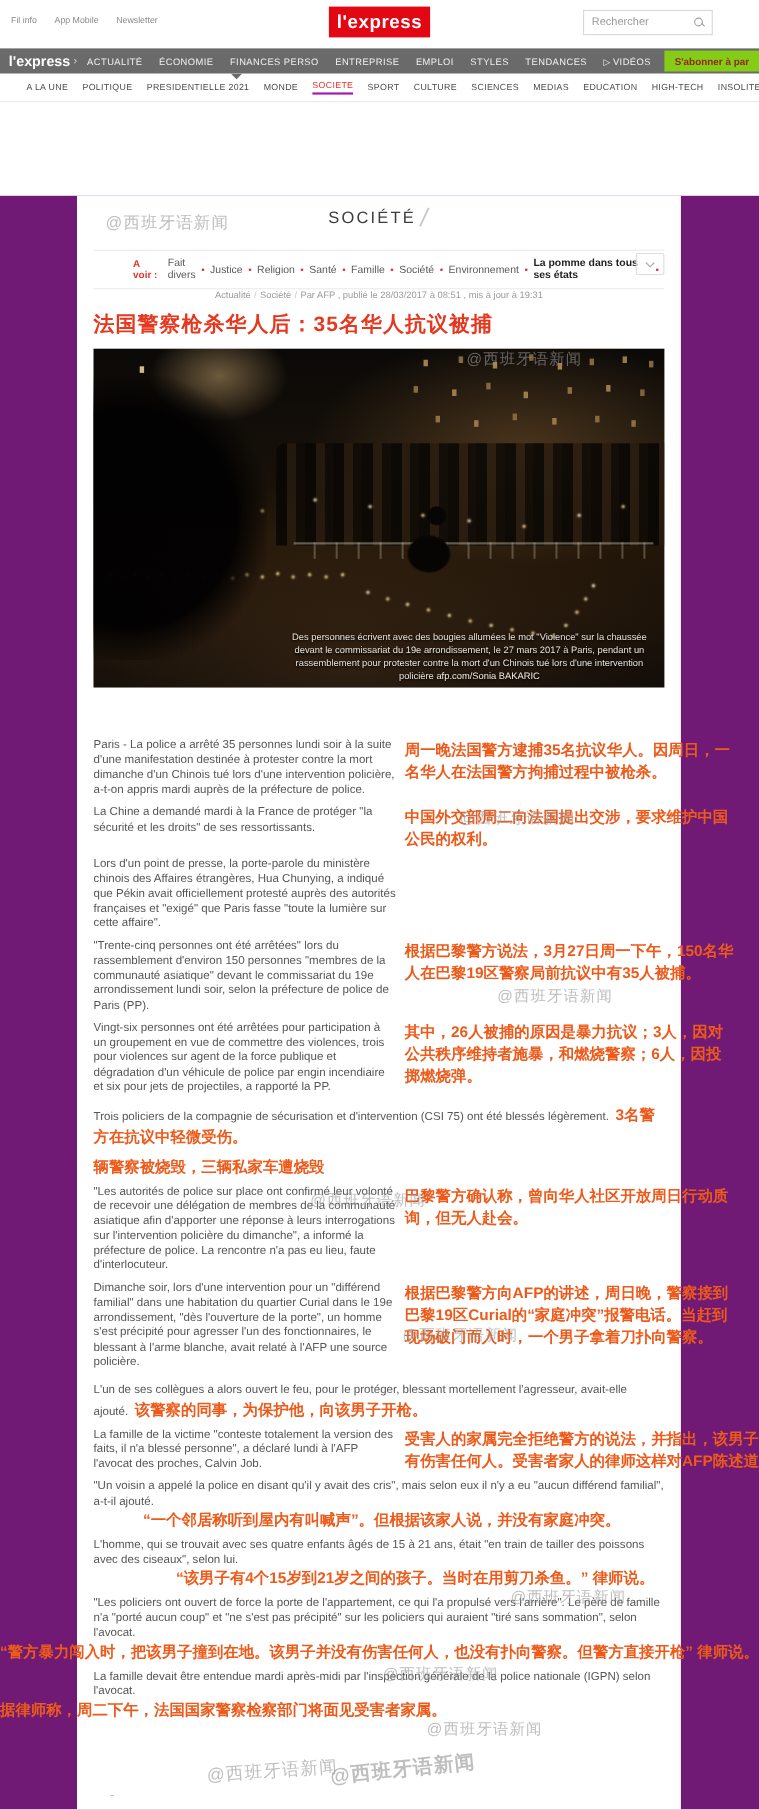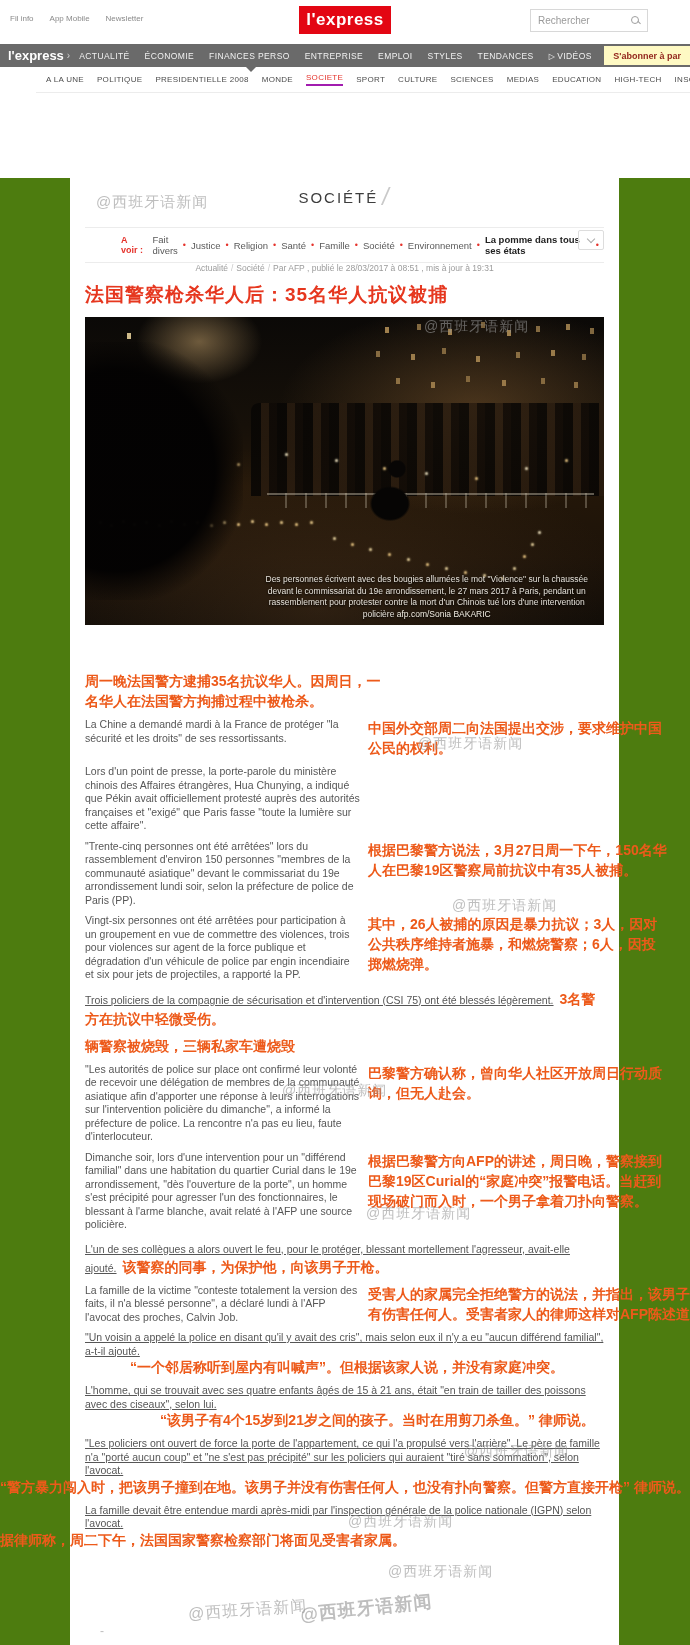--- a/index.html
+++ b/index.html
@@ -17,31 +17,31 @@
   .mag{position:relative;width:9px;height:9px;}
   .mag::before{content:"";position:absolute;left:0;top:0;width:6px;height:6px;border:1.4px solid #a0a0a0;border-radius:50%;}
   .mag::after{content:"";position:absolute;left:6px;top:6px;width:4px;height:1.4px;background:#a0a0a0;transform:rotate(45deg);}
   
   .mainnav{position:relative;height:23px;background:#6a6a6a;display:flex;align-items:center;padding-left:8px;}
   .mn-logo{color:#fff;font-weight:bold;font-size:13px;margin-right:3px;}
   .mn-caret{color:#cfcfcf;font-size:10px;margin-right:9px;}
   .nav-item{color:#f1f1f1;font-size:8.5px;letter-spacing:.4px;margin-right:15px;white-space:nowrap;}
   .play{font-size:8px;margin-right:2px;color:#f1f1f1;}
   .chev{width:5px;height:5px;border-right:1.4px solid #eee;border-bottom:1.4px solid #eee;transform:rotate(45deg);margin-top:-2px;}
-  .subscribe{position:absolute;right:0;top:2px;height:19px;background:#fef9c3;color:#93261d;font-weight:bold;
+  .subscribe{position:absolute;right:0;top:2px;height:19px;background:#84cc16;color:#93261d;font-weight:bold;
              font-size:9px;display:flex;align-items:center;padding:0 9px;}
   
-  .subnav{position:relative;height:25px;background:#fff;display:flex;align-items:center;padding-left:10px;
-          border-bottom:1px solid #ececec;margin-left:36px;}
+  .subnav{position:relative;height:25px;background:#fff;display:flex;align-items:center;padding-left:24px;
+          border-bottom:1px solid #ececec;}
   .nav-pointer{position:absolute;left:210px;top:0;width:0;height:0;
                border-left:5px solid transparent;border-right:5px solid transparent;border-top:5px solid #6a6a6a;}
   .subnav-item{font-size:8px;color:#4c4c4c;margin-right:13px;letter-spacing:.3px;white-space:nowrap;}
   .subnav-item.active{color:#e5332c;border-bottom:2px solid #a21caf;padding-bottom:2px;}
   
-  .page-lower{position:absolute;top:178px;left:0;width:690px;height:1467px;background:#4d7c0f;}
+  .page-lower{position:absolute;top:178px;left:0;width:690px;height:1467px;background:#701a75;}
   .card{position:absolute;left:70px;top:0;width:549px;height:1467px;background:#fff;padding:6px 15px 0;box-sizing:border-box;}
   .section-head{text-align:center;font-size:15px;color:#3d3d3d;letter-spacing:2px;}
   .section-slash{font-size:23px;color:#c9c9c9;font-style:italic;vertical-align:-2px;margin-left:4px;}
   .avoir{display:flex;align-items:center;margin-top:16px;border-top:1px solid #ececec;border-bottom:1px solid #ececec;
          padding:6px 0;position:relative;}
   .avoir-label{font-size:9px;color:#e5332c;font-weight:bold;margin-right:8px;margin-left:36px;}
   .avoir-link{font-size:9.5px;color:#5a5a5a;}
   .avoir-sep{color:#e5332c;font-size:9px;margin:0 5px;}
   .avoir-highlight{font-size:9.5px;color:#222;font-weight:bold;}
   .avoir-box{position:absolute;right:0;top:2px;width:24px;height:18px;border:1px solid #ddd;border-radius:2px;
@@ -93,21 +93,21 @@
   .photo-caption .credit{color:#f2ede2;}
   
   .body{margin-top:46px;font-family:"Liberation Sans","DejaVu Sans",sans-serif;}
   .fr{font-size:10.5px;line-height:13.5px;color:#565656;}
   .cn{font-size:14px;line-height:20px;font-weight:bold;color:#ed5a1a;}
   .row{display:flex;margin-bottom:7px;}
   .row .fr{width:283px;flex:none;padding-right:8px;box-sizing:border-box;}
   .row .cn{flex:none;width:300px;margin-right:-64px;}
   .row.wide .cn{width:340px;margin-right:-115px;}
   .para{margin-bottom:7px;position:relative;z-index:1;}
-  .para .fr{display:block;text-decoration:underline;}
+  .para .fr{display:block;}
   .para.inline .fr{display:inline;}
   .cn-inline{margin-left:6px;}
   .cn-below{display:block;margin:-1px -120px 0 45px;}
   .cn-full{display:block;margin:-1px -100px 0 -85px;white-space:nowrap;}
   .wm{position:absolute;color:rgba(150,150,150,.62);letter-spacing:1px;white-space:nowrap;z-index:6;
       font-family:"Liberation Sans","DejaVu Sans",sans-serif;}
 </style>
 </head>
 <body>
 
@@ -142,21 +142,21 @@
     <span class="nav-item">CODES PROMO</span>
 
     <span class="subscribe">S'abonner à par</span>
   </div>
 
   <div class="subnav">
     <span class="nav-pointer"></span>
     <span id="subnav-items" style="display:flex;align-items:center;">
         <span class="subnav-item">A LA UNE</span>
         <span class="subnav-item">POLITIQUE</span>
-        <span class="subnav-item">PRESIDENTIELLE 2008</span>
+        <span class="subnav-item">PRESIDENTIELLE 2021</span>
         <span class="subnav-item">MONDE</span>
         <span class="subnav-item active">SOCIETE</span>
         <span class="subnav-item">SPORT</span>
         <span class="subnav-item">CULTURE</span>
         <span class="subnav-item">SCIENCES</span>
         <span class="subnav-item">MEDIAS</span>
         <span class="subnav-item">EDUCATION</span>
         <span class="subnav-item">HIGH-TECH</span>
         <span class="subnav-item">INSOLITE</span>
       </span>
@@ -208,20 +208,21 @@
         <div class="ph-candles"></div>
         <div class="ph-figure"></div>
         <div class="ph-fg"></div>
         <div class="photo-caption">
           <span>Des personnes écrivent avec des bougies allumées le mot "Violence" sur la chaussée devant le commissariat du 19e arrondissement, le 27 mars 2017 à Paris, pendant un rassemblement pour protester contre la mort d'un Chinois tué lors d'une intervention policière</span> <span class="credit">afp.com/Sonia BAKARIC</span>
         </div>
       </div>
 
       <div class="body" id="article-body">
           <div class="row">
+            <div class="fr">Paris - La police a arrêté 35 personnes lundi soir à la suite d'une manifestation destinée à protester contre la mort dimanche d'un Chinois tué lors d'une intervention policière, a-t-on appris mardi auprès de la préfecture de police.</div>
             <div class="cn">周一晚法国警方逮捕35名抗议华人。因周日，一名华人在法国警方拘捕过程中被枪杀。</div>
           </div>
           <div class="row">
             <div class="fr">La Chine a demandé mardi à la France de protéger "la sécurité et les droits" de ses ressortissants.</div>
             <div class="cn">中国外交部周二向法国提出交涉，要求维护中国公民的权利。</div>
           </div>
           <div class="row">
             <div class="fr">Lors d'un point de presse, la porte-parole du ministère chinois des Affaires étrangères, Hua Chunying, a indiqué que Pékin avait officiellement protesté auprès des autorités françaises et "exigé" que Paris fasse "toute la lumière sur cette affaire".</div>
             <div class="cn"></div>
           </div>

